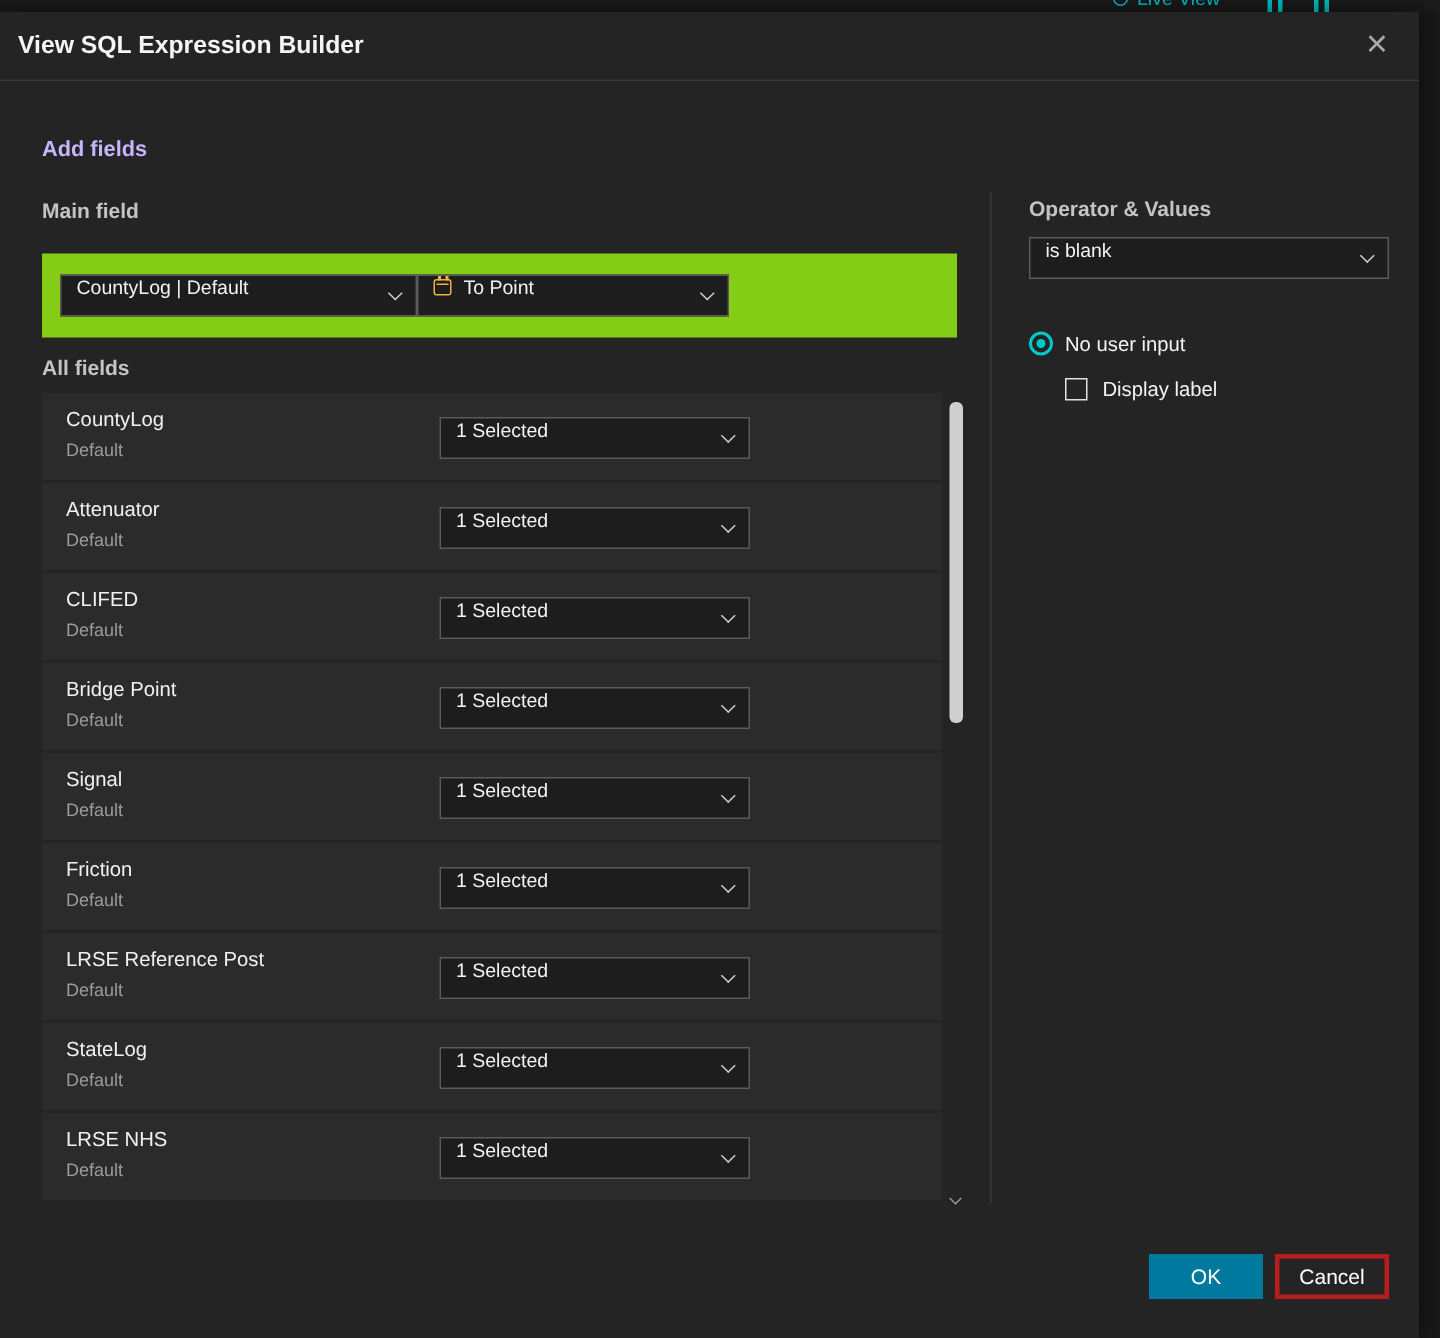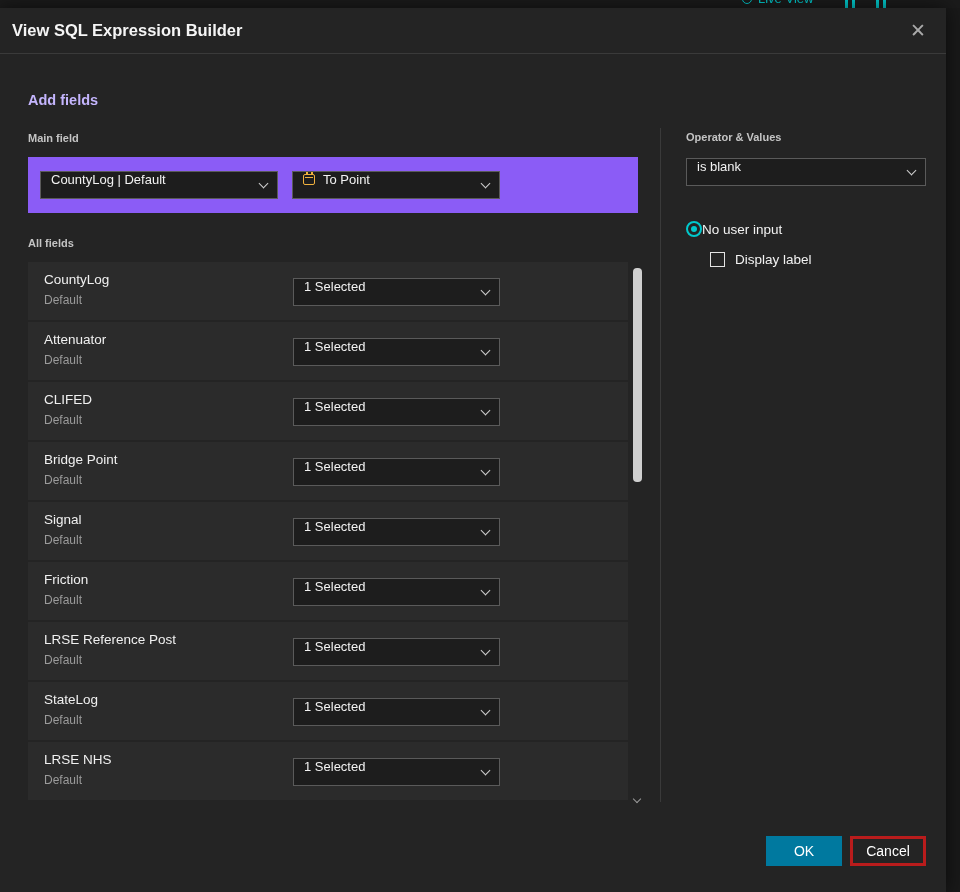--- a/index.html
+++ b/index.html
@@ -42,21 +42,21 @@
   .close-btn {
     background:none; border:none; color:#a9a9a9; font-size:19px; line-height:1;
     cursor:pointer; padding:2px 4px; font-family:inherit;
   }
 
   .section-title {
     position:absolute; left:28px; top:84px;
     font-size:14.5px; font-weight:700; color:#c4b5fd;
   }
   .group-label {
-    font-size:11px; font-weight:600; color:#c4c4c4;
+    font-size:14px; font-weight:600; color:#c4c4c4;
   }
   .lbl-main-field { position:absolute; left:28px; top:124px; }
   .lbl-all-fields { position:absolute; left:28px; top:229px; }
   .lbl-operator   { position:absolute; left:686px; top:123px; }
 
   
   .dd {
     position:relative; display:flex; align-items:center;
     height:28px; padding:0 26px 12px 10px;
     background:#1d1d1d; border:1px solid #5a5a5a;
@@ -64,22 +64,22 @@
   }
   .chev {
     position:absolute; right:10px; top:50%;
     width:7px; height:7px;
     border-right:1.6px solid #cfcfcf; border-bottom:1.6px solid #cfcfcf;
     transform: translateY(-72%) rotate(45deg);
   }
 
   
   .main-field-panel {
-    position:absolute; left:28px; top:149px; width:610px; height:56px;
-    background:#8b5cf6; display:flex; align-items:center; gap:14px; padding-left:12px;
+    position:absolute; left:28px; top:161px; width:610px; height:56px;
+    background:#84cc16; display:flex; align-items:center; padding-left:12px;
   }
   .dd-main-field { width:238px; }
   .dd-main-value { width:208px; }
 
   .cal {
     position:relative; width:12px; height:11px; margin-right:8px; margin-top:1px;
     border:1.4px solid var(--calendar,#f0b13e); border-radius:2px; flex:0 0 auto;
   }
   .cal::before {
     content:""; position:absolute; top:-3.5px; left:1.5px;
@@ -118,21 +118,21 @@
 
   .v-divider {
     position:absolute; left:660px; top:120px; width:1px; height:674px; background:#3a3a3a;
   }
 
   
   .dd-operator { position:absolute; left:686px; top:150px; width:240px; }
 
   .radio-row {
     position:absolute; left:686px; top:213px;
-    display:flex; align-items:center; gap:0; cursor:pointer;
+    display:flex; align-items:center; gap:8px; cursor:pointer;
   }
   .radio {
     width:16px; height:16px; border-radius:50%;
     border:2px solid var(--accent,#00c9cc); position:relative; flex:0 0 auto;
   }
   .radio::after {
     content:""; position:absolute; inset:3px; border-radius:50%;
     background:var(--accent,#00c9cc);
   }
   .checkbox-row {

